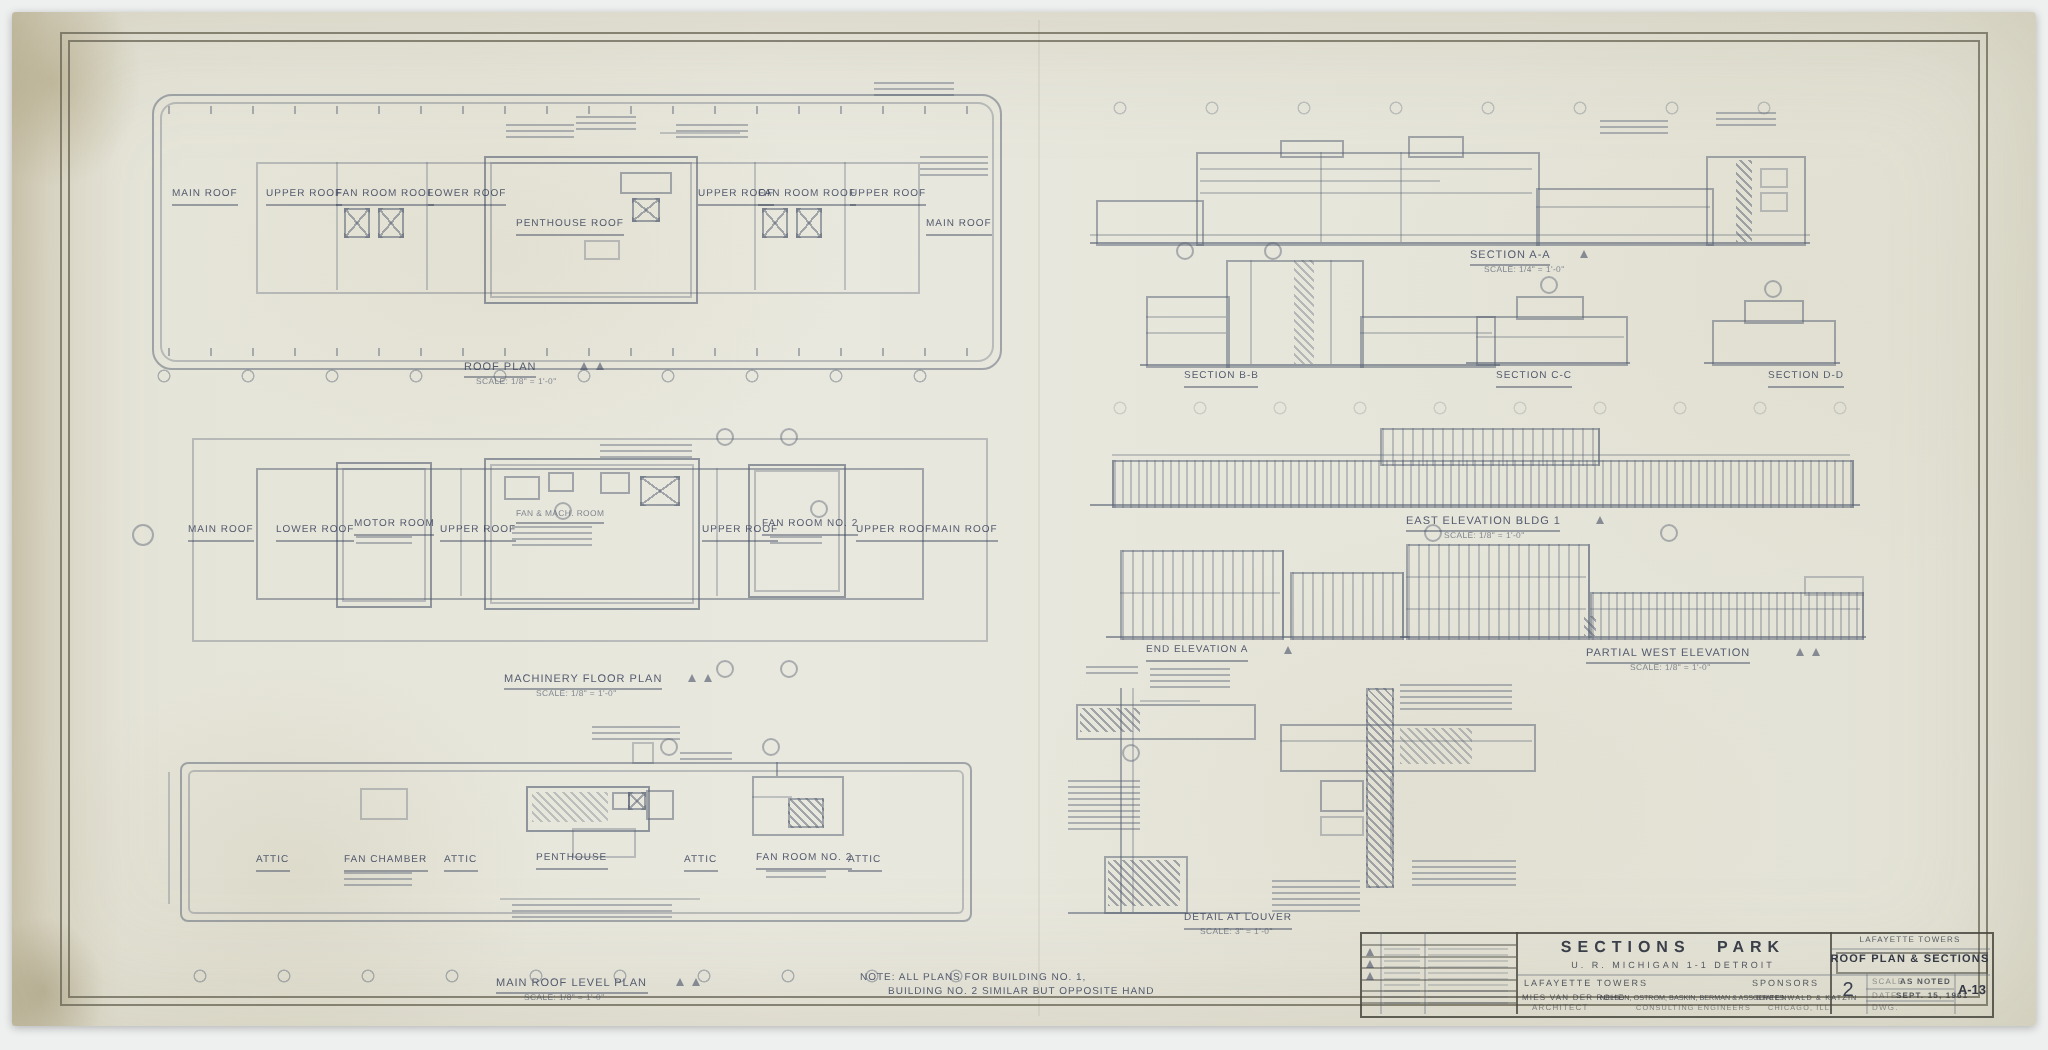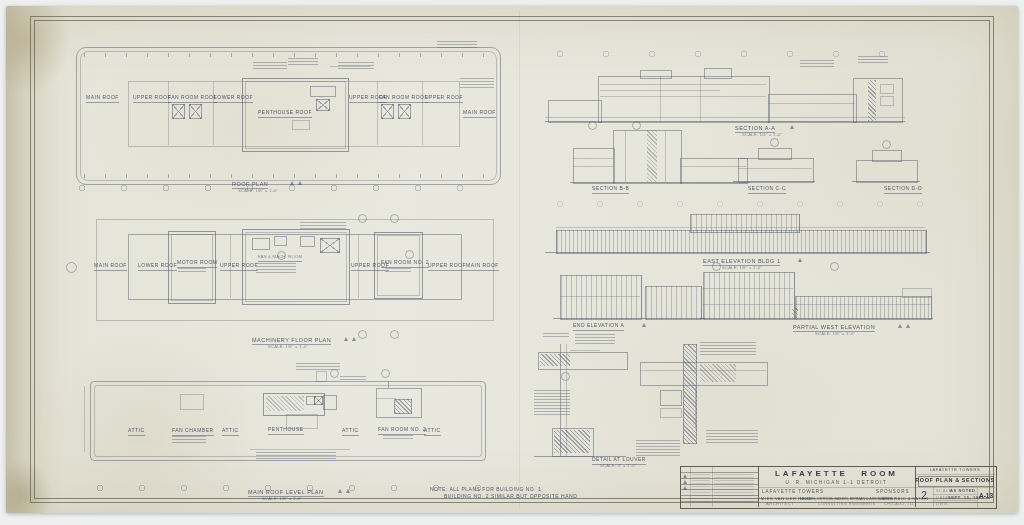--- a/index.html
+++ b/index.html
@@ -292,21 +292,21 @@
 
   <div class="vl fA" style="left:690px;top:466px;height:41px;"></div>
   <div class="vl fA" style="left:712px;top:466px;height:41px;"></div>
   <div class="a" style="left:681px;top:472px;width:77px;height:35px;background:repeating-linear-gradient(180deg,rgba(70,70,62,.45) 0 1px,transparent 1px 5.8px);"></div>
   <div class="ns" style="left:692px;top:474px;width:18px;height:28px;opacity:.55;"></div>
   <div class="ns" style="left:714px;top:474px;width:40px;height:28px;opacity:.55;"></div>
   <div class="tri" style="left:683px;top:474px;"></div>
   <div class="tri" style="left:683px;top:480px;"></div>
   <div class="tri" style="left:683px;top:486px;"></div>
 
-  <span class="tbt" style="left:758px;top:469px;width:157px;text-align:center;">LAFAYETTE ROOM</span>
+  <span class="tbt" style="left:758px;top:469px;width:157px;text-align:center;">SECTIONS PARK</span>
   <span class="tbs" style="left:758px;top:480px;width:157px;text-align:center;">U. R.  MICHIGAN  1-1  DETROIT</span>
   <div class="hl fA" style="left:758px;top:487px;width:157px;"></div>
   <span class="tbs" style="left:762px;top:489px;letter-spacing:1px;">LAFAYETTE  TOWERS</span>
   <span class="tbs" style="left:876px;top:489px;letter-spacing:1px;">SPONSORS</span>
   <span class="tbl" style="left:761px;top:497px;">MIES VAN DER ROHE</span>
   <span class="tbl" style="left:766px;top:502px;opacity:.7;">ARCHITECT</span>
   <span class="tbl" style="left:800px;top:497px;letter-spacing:0;font-size:3.6px;">NELSON, OSTROM, BASKIN, BERMAN &amp; ASSOCIATES</span>
   <span class="tbl" style="left:818px;top:502px;opacity:.7;font-size:3.6px;">CONSULTING ENGINEERS</span>
   <span class="tbl" style="left:878px;top:497px;font-size:3.6px;">GREENWALD &amp; KATZIN</span>
   <span class="tbl" style="left:884px;top:502px;opacity:.7;font-size:3.6px;">CHICAGO, ILL.</span>

